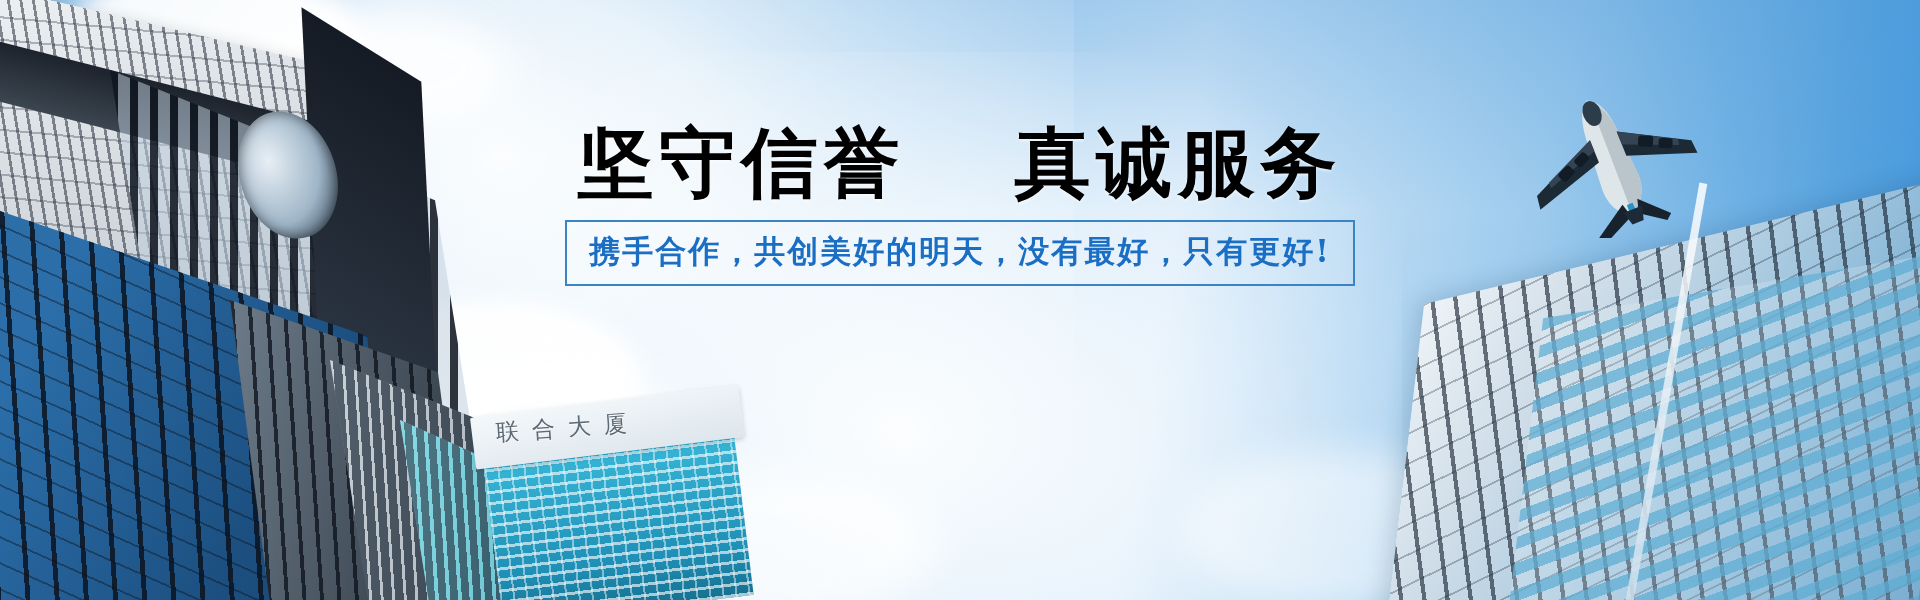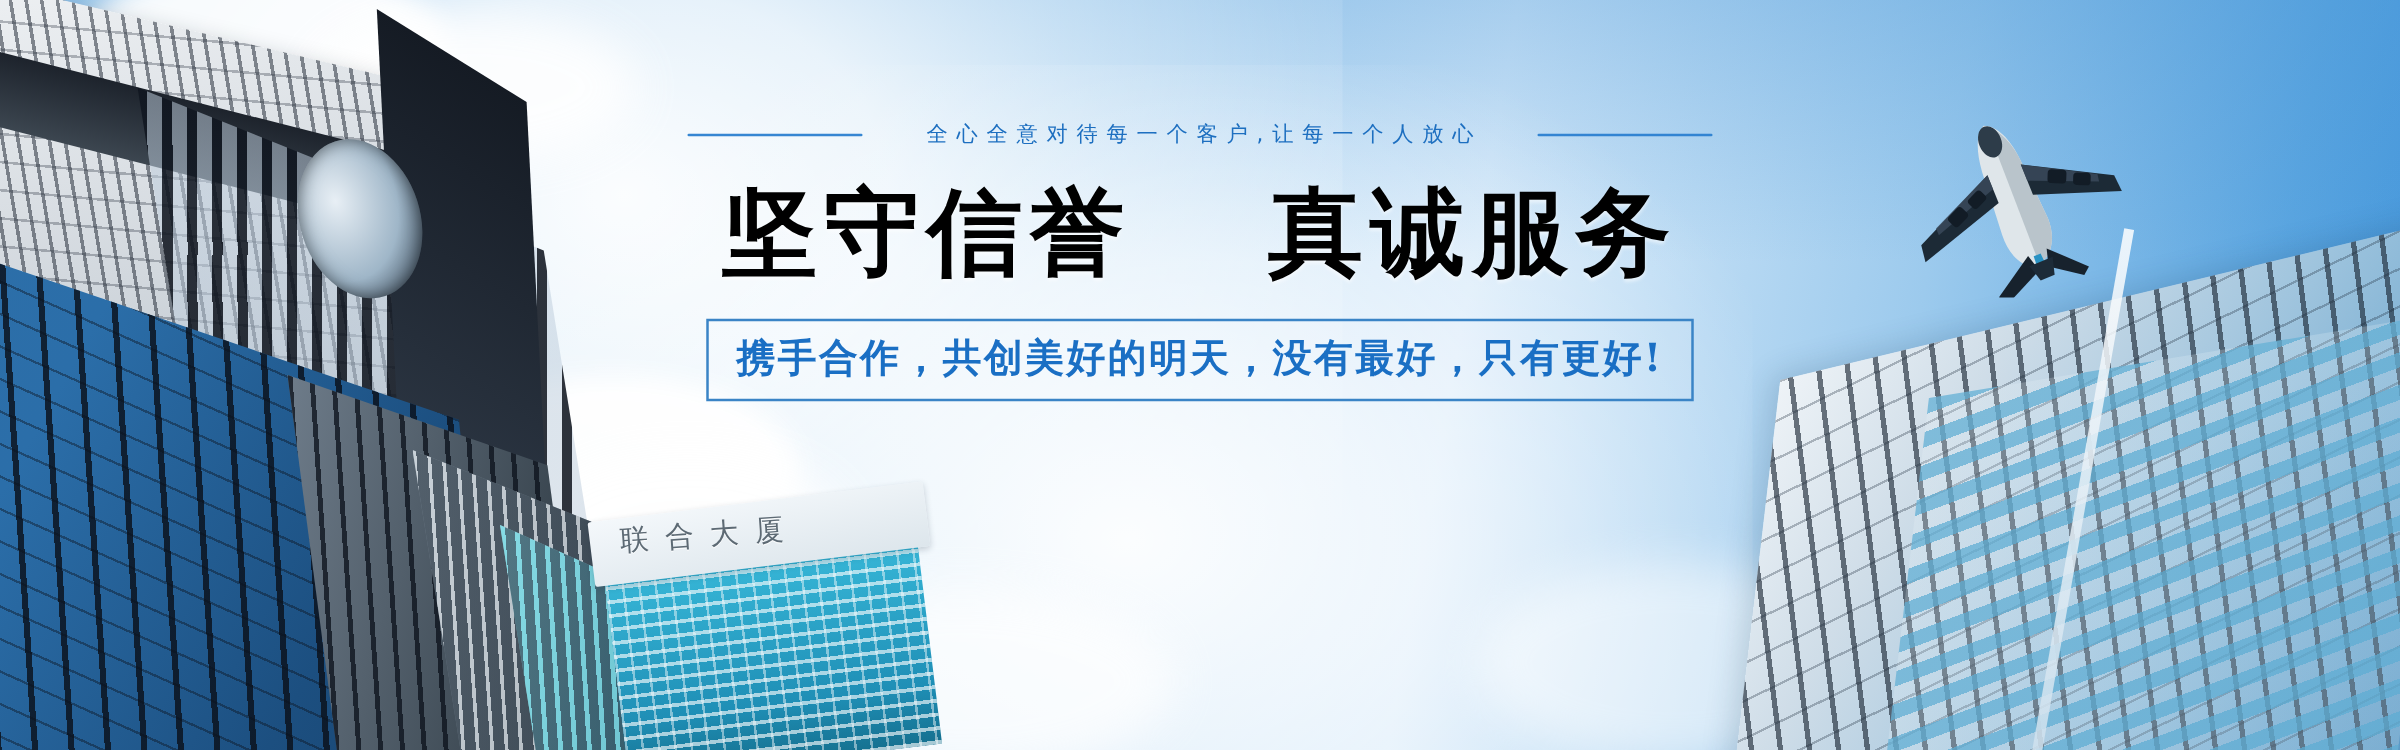--- a/index.html
+++ b/index.html
@@ -212,21 +212,21 @@
     margin-top:26px;
     font-family:"DejaVu Serif","Liberation Serif",serif;
     font-weight:700;
     font-size:76px;line-height:1.08;
     color:#000000;white-space:nowrap;
     letter-spacing:6px;
     text-shadow:0 2px 3px rgba(255,255,255,.55);
   }
   .headline .gap{display:inline-block;width:44px;}
   .subtitle-box{
-    margin-top:28px;
+    margin-top:16px;
     border:2px solid #3a84c6;
     padding:9px 22px 11px;
     background:rgba(255,255,255,.05);
   }
   .subtitle{
     font-family:"DejaVu Serif","Liberation Serif",serif;
     font-weight:700;font-size:31px;letter-spacing:2px;
     color:#1a6fc4;white-space:nowrap;
   }
 </style>
@@ -289,25 +289,20 @@
       <rect x="146" y="72" width="14" height="10" rx="3" fill="#121c26" transform="rotate(24 153 77)"></rect>
       <path d="M90 118 L56 140 L60 148 L94 132 Z" fill="#17222d"></path>
       <path d="M106 118 L132 144 L126 149 L102 132 Z" fill="#17222d"></path>
       <path d="M94 120 L100 120 L101 136 L93 136 Z" fill="#2a93c4"></path>
       <path d="M88 126 L108 126 L104 140 L92 140 Z" fill="#1d2b38"></path>
     </g>
   </svg>
 
   <div class="content">
 
-    <div class="tagline-row">
-      <div class="rule"></div>
-      <div class="tagline">全心全意对待每一个客户,让每一个人放心</div>
-      <div class="rule"></div>
-    </div>
 
     <div class="headline">
       <span>坚守信誉</span>
       <span class="gap"></span>
       <span>真诚服务</span>
     </div>
 
     <div class="subtitle-box">
       <div class="subtitle">携手合作，共创美好的明天，没有最好，只有更好!</div>
     </div>

